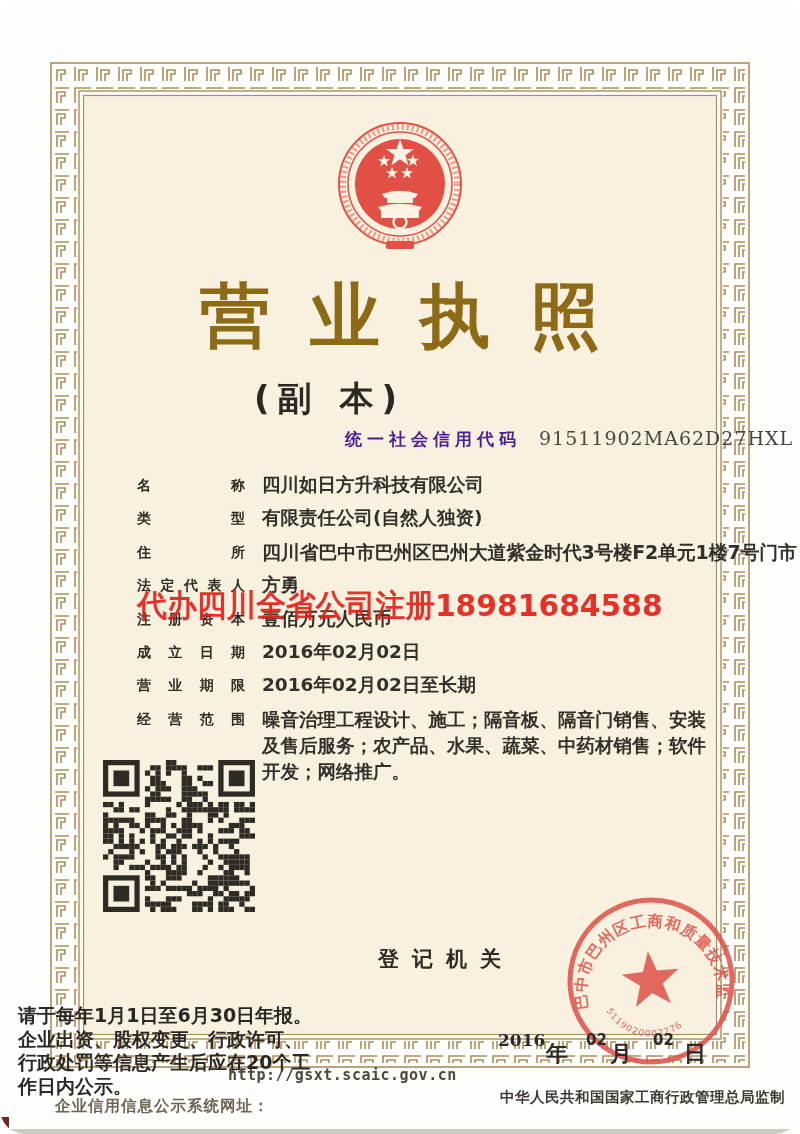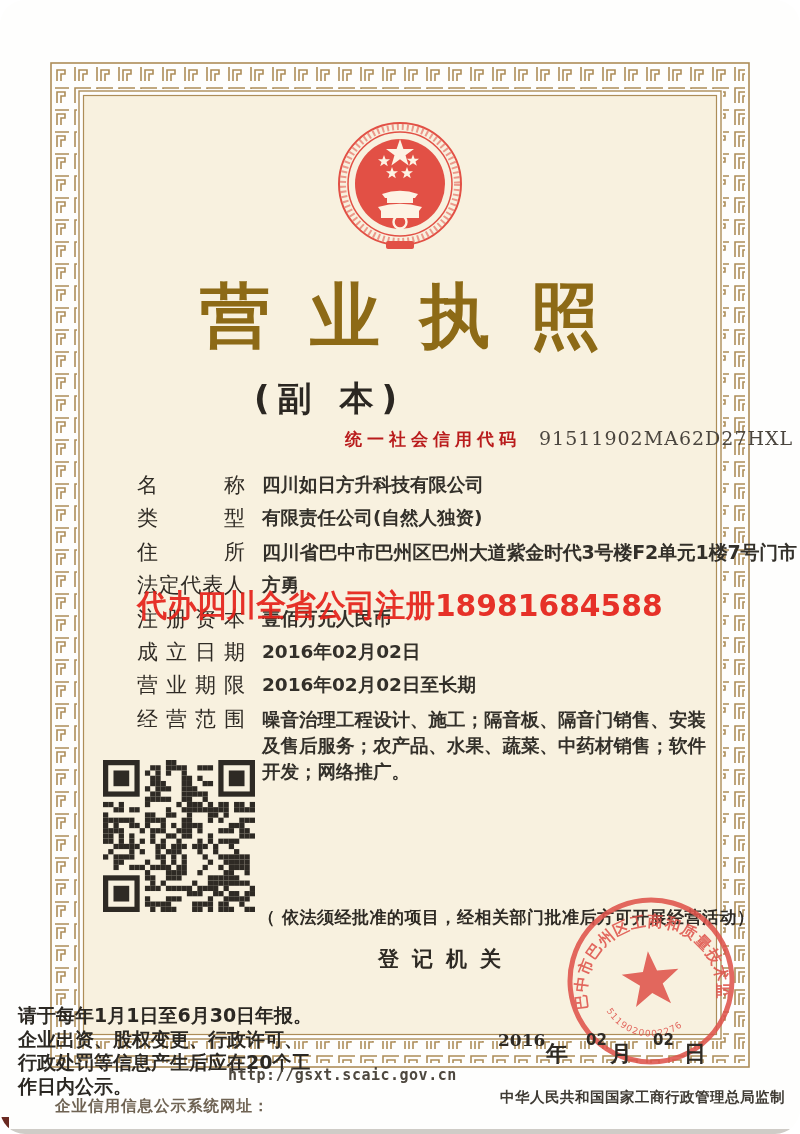--- a/index.html
+++ b/index.html
@@ -9,26 +9,26 @@
   
   .frame{left:50px;top:62px;}
   
   .emblem{left:337px;top:118px;}
   
   .title{left:0;top:278px;width:800px;text-align:center;font-size:70px;font-weight:bold;
          color:#8d6a16;letter-spacing:40px;text-indent:40px;line-height:1.1;}
   .subtitle{left:0;top:376px;width:651px;text-align:center;font-size:34px;font-weight:bold;
             color:#2b2722;letter-spacing:8px;text-indent:8px;}
   .credit{left:345px;top:427px;display:flex;align-items:baseline;gap:18px;white-space:nowrap;}
-  .credit-label{font-size:17px;font-weight:bold;letter-spacing:5px;color:#b91c1c;}
+  .credit-label{font-size:17px;font-weight:bold;letter-spacing:5px;color:#4c1d95;}
   .credit-code{font-size:19px;font-family:"DejaVu Serif","Liberation Serif",serif;color:#4a453e;letter-spacing:1px;}
   
   .fields{left:137px;top:473px;width:585px;}
   .frow{display:flex;align-items:flex-start;min-height:33.4px;}
-  .flabel{width:108px;flex:0 0 108px;font-size:21px;font-weight:normal;color:#2f2b25;
+  .flabel{width:108px;flex:0 0 108px;font-size:14px;font-weight:bold;color:#2f2b25;
           text-align:justify;text-align-last:justify;line-height:24px;}
   .fvalue{margin-left:17px;font-size:18.5px;font-weight:bold;color:#33302a;line-height:24px;white-space:nowrap;}
   .fvalue.wrap{white-space:normal;width:458px;line-height:26px;}
   .fvalue.addr{font-size:19px;letter-spacing:-0.2px;}
   
   .watermark{left:0;top:585px;width:800px;text-align:center;font-size:31px;font-weight:bold;
              color:#e5231b;opacity:.93;white-space:nowrap;transform:scaleX(.96);letter-spacing:0;}
   
   .qr{left:103px;top:760px;}
   
@@ -466,21 +466,20 @@
       <rect x="5.241379310344827" y="5.241379310344827" width="26.206896551724135" height="26.206896551724135" fill="#f8f1df"></rect>
       <rect x="10.482758620689655" y="10.482758620689655" width="15.724137931034482" height="15.724137931034482" fill="#2e2a24"></rect>
       <rect x="115.3103448275862" y="0" width="36.689655172413794" height="36.689655172413794" fill="#2e2a24"></rect>
       <rect x="120.55172413793103" y="5.241379310344827" width="26.206896551724135" height="26.206896551724135" fill="#f8f1df"></rect>
       <rect x="125.79310344827586" y="10.482758620689655" width="15.724137931034482" height="15.724137931034482" fill="#2e2a24"></rect>
       <rect x="0" y="115.3103448275862" width="36.689655172413794" height="36.689655172413794" fill="#2e2a24"></rect>
       <rect x="5.241379310344827" y="120.55172413793103" width="26.206896551724135" height="26.206896551724135" fill="#f8f1df"></rect>
       <rect x="10.482758620689655" y="125.79310344827586" width="15.724137931034482" height="15.724137931034482" fill="#2e2a24"></rect>
     </svg>
 
-  <div class="abs notice">（ 依法须经批准的项目，经相关部门批准后方可开展经营活动）</div>
   <div class="abs regauth">登记机关</div>
 
   <svg class="abs stamp" width="190" height="190" viewBox="0 0 190 190">
     <defs>
       <path id="arcT" d="M 30,118 A 66,66 0 1 1 160,118" fill="none"></path>
       <path id="arcB" d="M 46,116 A 52,52 0 0 0 144,116" fill="none"></path>
     </defs>
     <circle cx="95" cy="95" r="81" fill="none" stroke="#df544c" stroke-width="5"></circle>
     <path d="M95,65 L102.1,85.3 L123.5,85.7 L106.4,98.7 L112.6,119.3 L95,107 L77.4,119.3 L83.6,98.7 L66.5,85.7 L87.9,85.3 Z" fill="#df544c"></path>
     <text font-size="15.5" font-weight="bold" fill="#df544c" letter-spacing="1">

